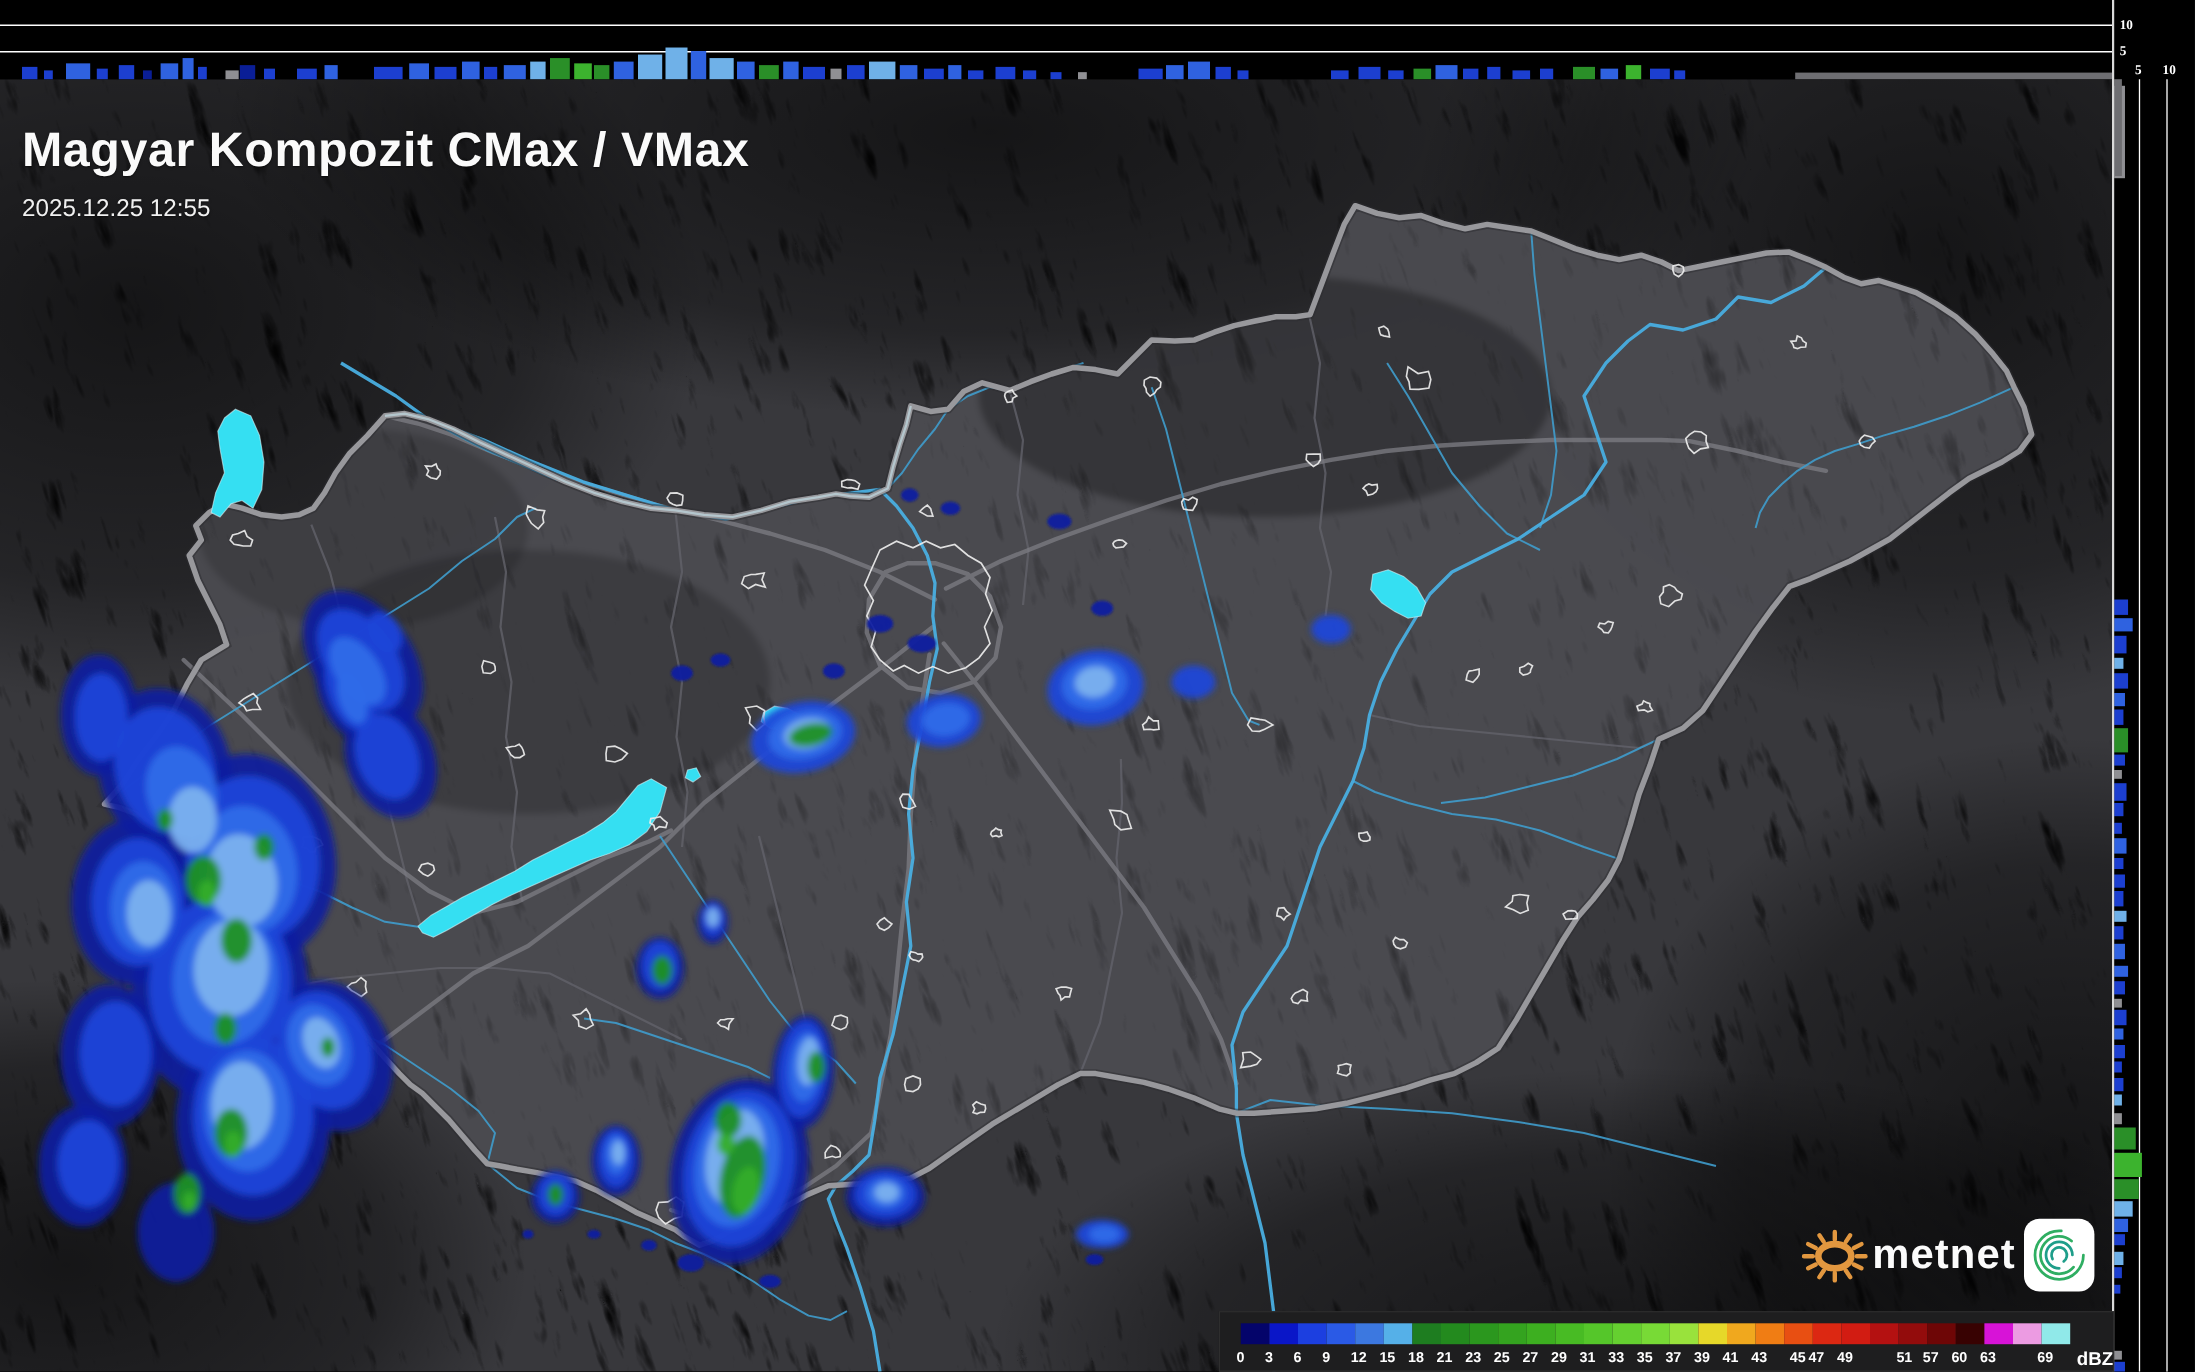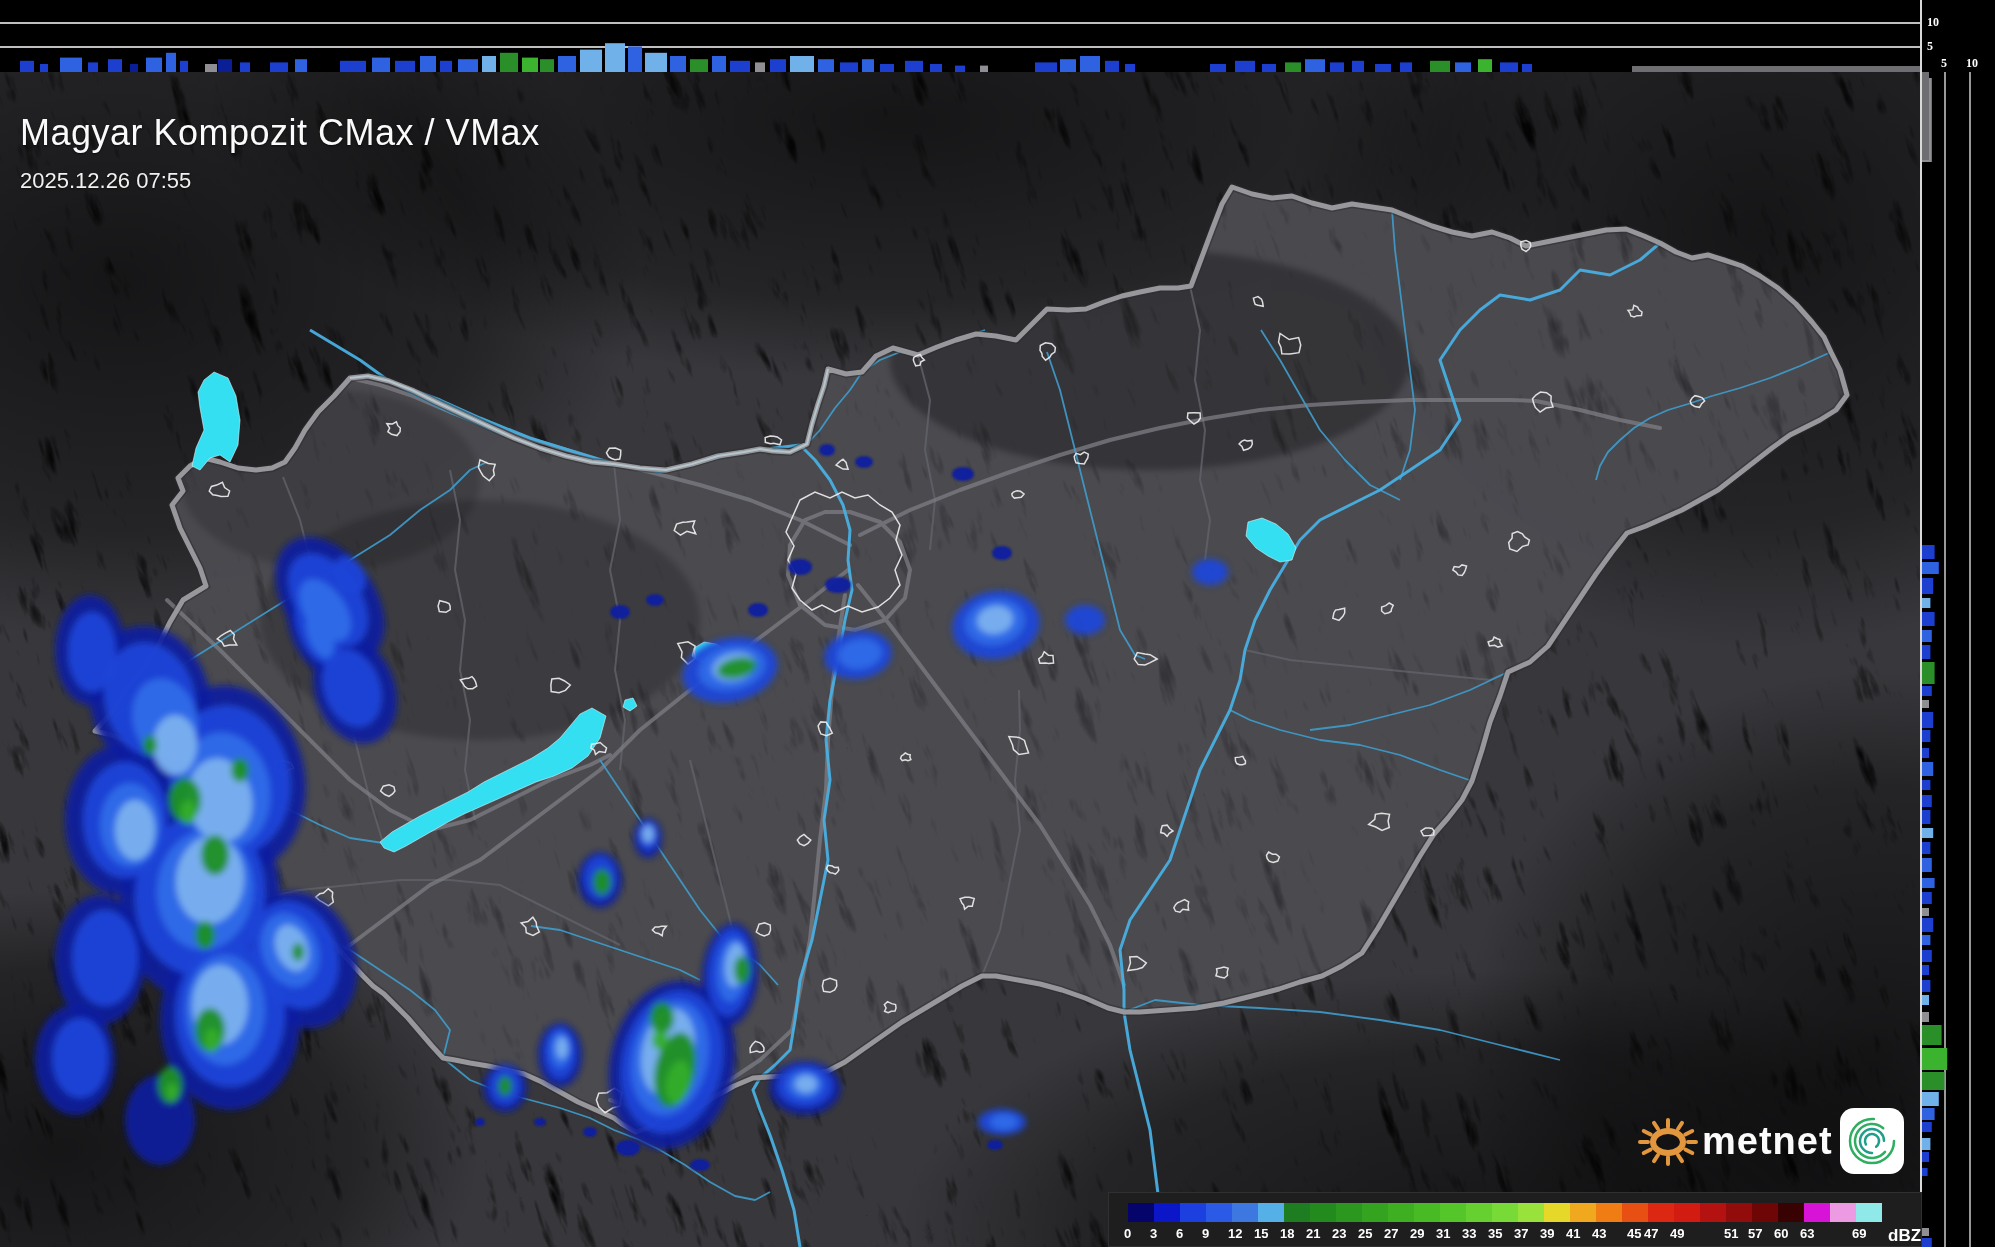--- a/index.html
+++ b/index.html
@@ -1,21 +1,21 @@
 <!DOCTYPE html>
 <html><head>
 <meta charset="utf-8">
 <style>
   html,body{margin:0;padding:0;background:#000;}
   #stage{position:relative;width:1995px;height:1247px;overflow:hidden;background:#000;
          font-family:"Liberation Sans", sans-serif;}
   #mapsvg{position:absolute;left:0;top:0;}
   .ovl{position:absolute;color:#f5f5f5;}
   #title-block{left:20px;top:112px;}
-  #map-title{font-size:36px;font-weight:400;letter-spacing:0.5px;color:#fafafa;
+  #map-title{font-size:44px;font-weight:700;letter-spacing:0.5px;color:#fafafa;
              text-shadow:0 1px 2px rgba(0,0,0,.6);}
   #map-timestamp{font-size:22px;font-weight:400;margin-top:14px;color:#f0f0f0;
              text-shadow:0 1px 2px rgba(0,0,0,.6);}
   #legend{left:1108px;top:1192px;width:814px;height:55px;background:#1e1e1f;
           box-shadow:inset 0 0 0 1px #303030;}
   #legend-swatches{position:absolute;left:20px;top:11px;height:19px;display:flex;}
   .sw{width:26px;height:19px;}
   #legend-ticks{position:absolute;left:20px;top:34px;height:16px;width:790px;}
   .tick{position:absolute;top:0;font-size:13px;font-weight:bold;color:#fff;transform:translateX(-4px);}
   #legend-unit{position:absolute;top:34px;font-size:17px;font-weight:bold;color:#fff;}
@@ -411,21 +411,21 @@
         <rect x="1922" y="1168" width="5.6" height="8" fill="#1c3fd0"></rect>
         <rect x="1922" y="1228" width="7" height="8" fill="#8f8f93"></rect>
         <rect x="1922" y="1238" width="9.799999999999999" height="9" fill="#1c3fd0"></rect>
         <rect x="1922" y="72" width="7" height="88" fill="#6e6e72"></rect>
       </g>
       <line x1="1921" y1="0" x2="1921" y2="1247" stroke="#d9d9d9" stroke-width="2"></line>
     </svg>
 
   <div class="ovl" id="title-block">
     <div id="map-title">Magyar Kompozit CMax / VMax</div>
-    <div id="map-timestamp">2025.12.26 07:55</div>
+    <div id="map-timestamp">2025.12.25 12:55</div>
   </div>
 
   <div class="ovl" id="axis-labels">
       <span class="axlab" style="left: 1927px; top: 15px;">10</span>
       <span class="axlab" style="left: 1927px; top: 39px;">5</span>
       <span class="axlab" style="left: 1941px; top: 56px;">5</span>
       <span class="axlab" style="left: 1966px; top: 56px;">10</span>
     </div>
 
   <div class="ovl" id="legend">

